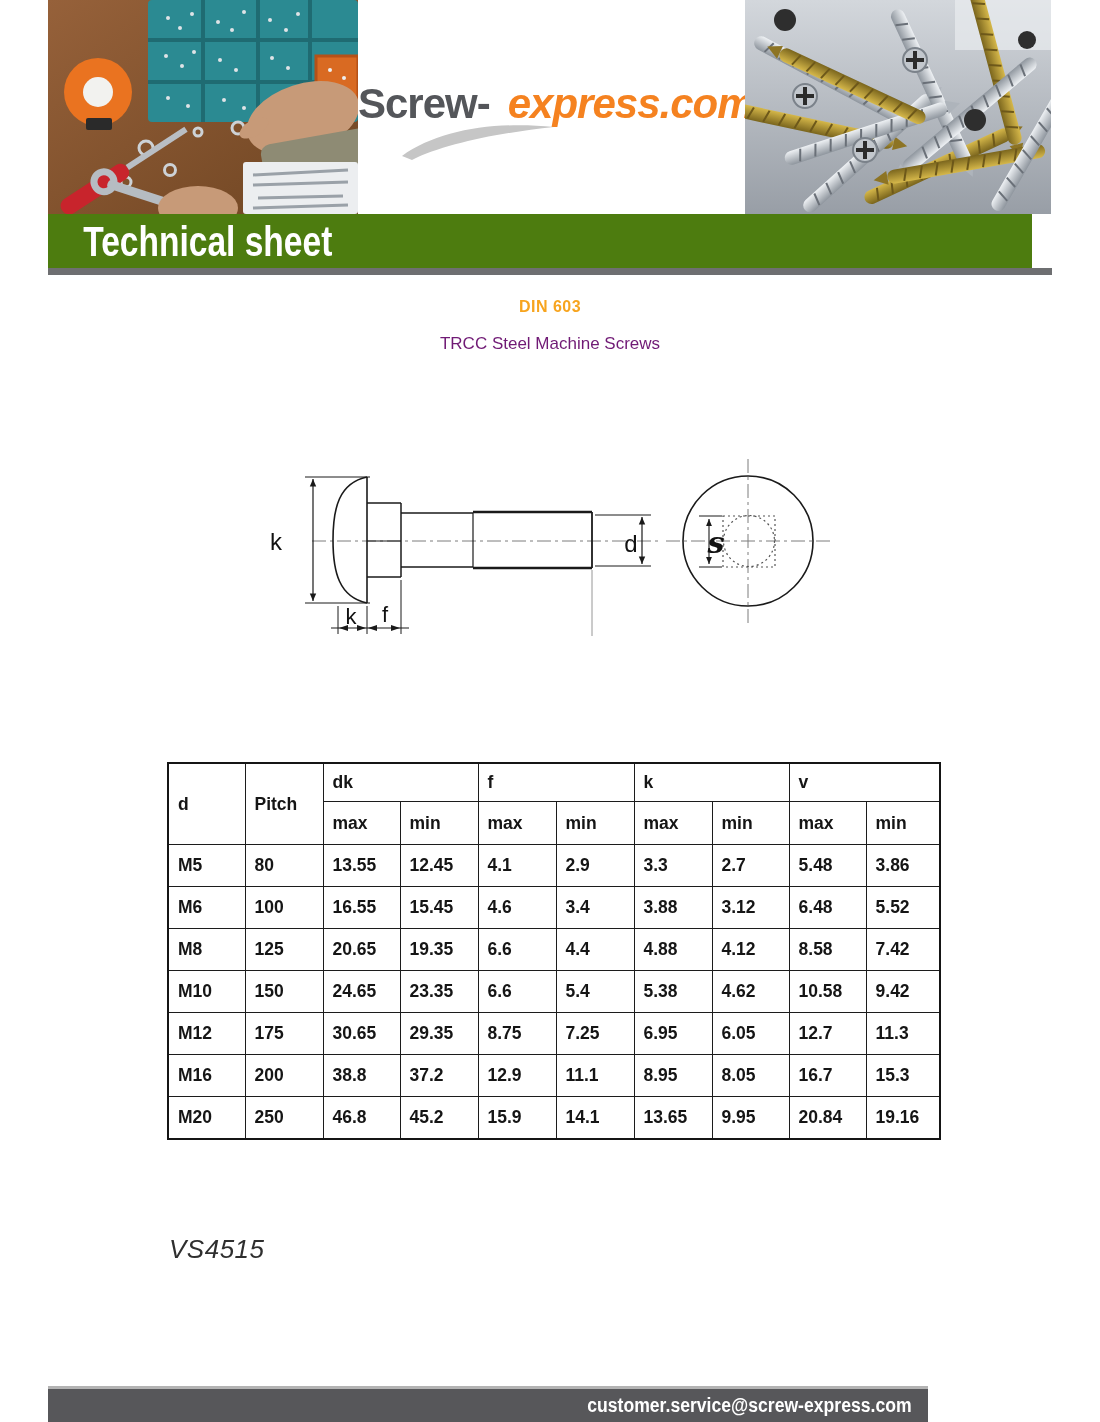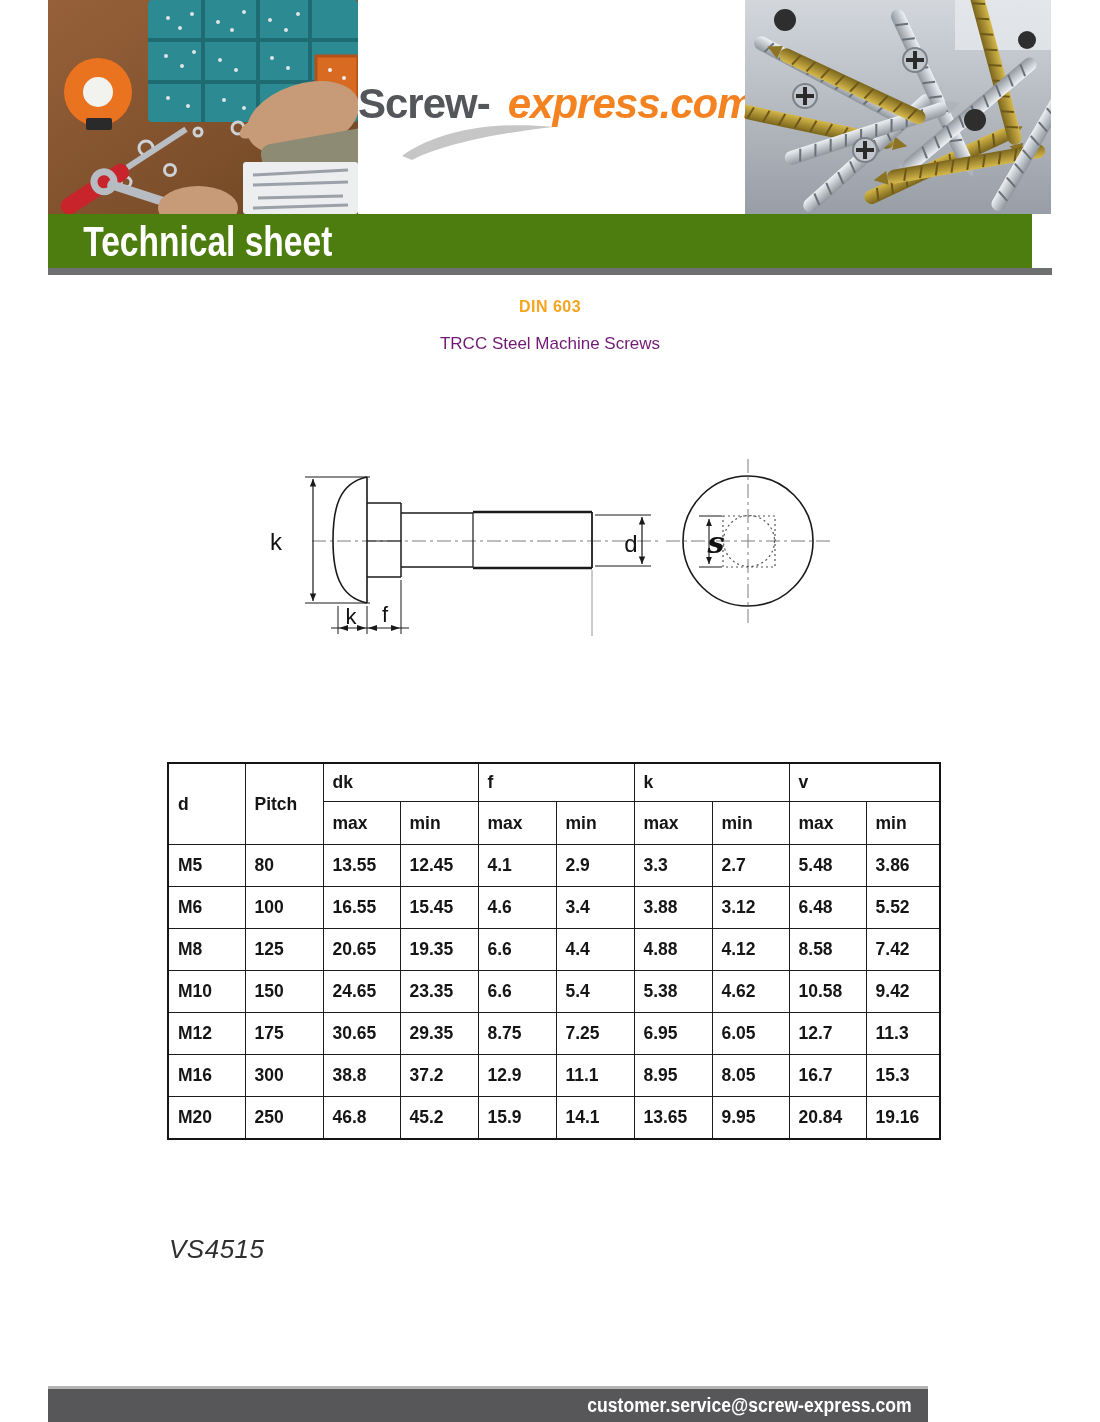--- a/index.html
+++ b/index.html
@@ -371,21 +371,21 @@
           <td>29.35</td>
           <td>8.75</td>
           <td>7.25</td>
           <td>6.95</td>
           <td>6.05</td>
           <td>12.7</td>
           <td>11.3</td>
         </tr>
         <tr>
           <td>M16</td>
-          <td>300</td>
+          <td>200</td>
           <td>38.8</td>
           <td>37.2</td>
           <td>12.9</td>
           <td>11.1</td>
           <td>8.95</td>
           <td>8.05</td>
           <td>16.7</td>
           <td>15.3</td>
         </tr>
         <tr>

